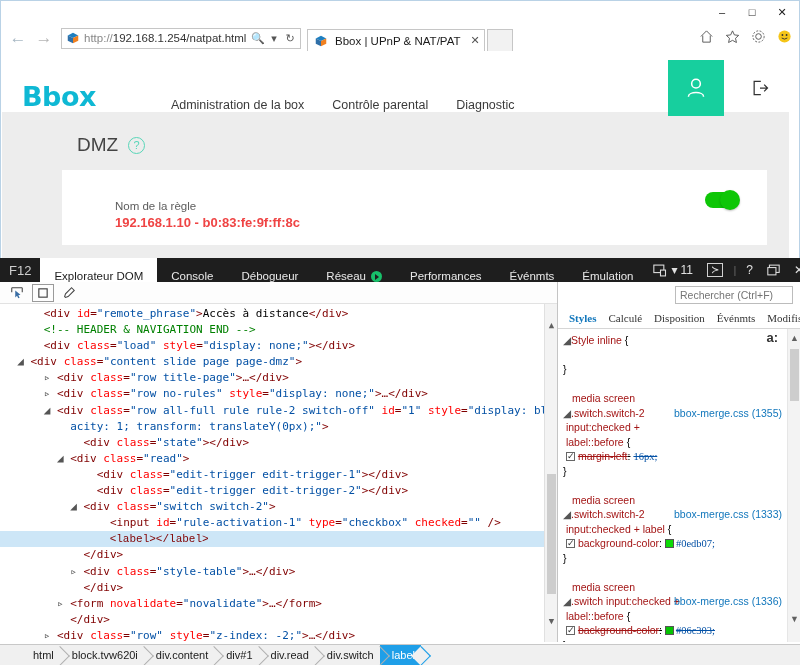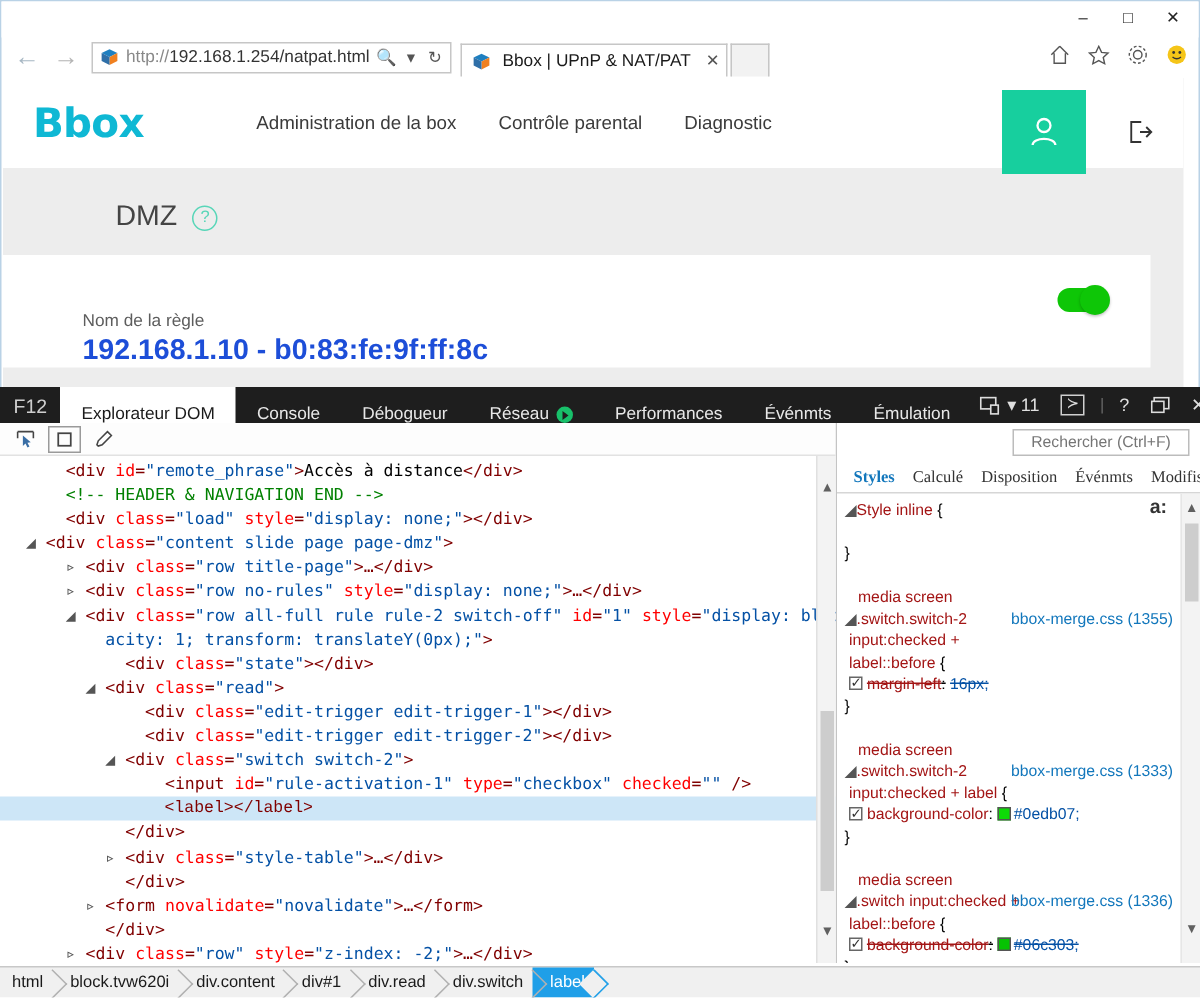--- a/index.html
+++ b/index.html
@@ -68,21 +68,21 @@
     position: absolute; right: 6px; top: 2px; display: flex; gap: 8px; align-items: center;
   }
   .tb-icon { width: 18px; height: 18px; display: flex; align-items: center; justify-content: center; color: #444; }
 
   
   .page {
     position: absolute; left: 1px; top: 51px; width: 787px; height: 206px;
     background: #ededed; overflow: hidden;
   }
   .bbox-header {
-    height: 60px; background: #ffffff; display: flex; align-items: center;
+    height: 60px; background: #ffffff; display: flex; align-items: flex-end;
     position: relative;
   }
   .bbox-logo {
     font-size: 27px; color: #0fb8d4; font-weight: bold; letter-spacing: -0.5px;
     margin-left: 20px; font-family: "DejaVu Sans", sans-serif;
   }
   .bbox-nav { display: flex; gap: 28px; margin-left: 75px; }
   .bbox-nav a { font-size: 12.5px; color: #3b3b3b; text-decoration: none; }
   .user-btn {
     position: absolute; right: 65px; top: 8px; width: 56px; height: 56px;
@@ -97,27 +97,27 @@
     display: flex; align-items: center; gap: 10px;
     padding: 22px 0 14px 75px;
   }
   .dmz-title h1 { font-size: 19px; font-weight: normal; color: #444; }
   .help-circle {
     width: 17px; height: 17px; border-radius: 50%; border: 1px solid #58d6b8;
     color: #58d6b8; font-size: 11px; display: flex; align-items: center; justify-content: center;
   }
 
   .rule-card {
-    margin-right: 22px; height: 75px; background: #fff;
-    display: flex; align-items: flex-end; position: relative;
+    margin-left: 60px; margin-right: 22px; height: 75px; background: #fff;
+    display: flex; align-items: center; position: relative;
   }
   .rule-strip { width: 25px; background: #00b3dd; flex: none; }
   .rule-body { flex: 1; padding: 14px 0 0 28px; }
   .rule-label { font-size: 11.5px; color: #5d5d5d; margin-bottom: 3px; }
-  .rule-value { font-size: 19px; color: #1d4ed8; font-weight: bold; }
+  .rule-value { font-size: 13px; color: #ef4444; font-weight: bold; }
   .rule-toggle {
     position: absolute; right: 28px; top: 22px;
     width: 34px; height: 16px; border-radius: 8px; background: #0ec607;
   }
   .rule-toggle .knob {
     position: absolute; right: -1px; top: -2px; width: 20px; height: 20px;
     border-radius: 50%; background: #0ec607; box-shadow: 0 1px 2px rgba(0,0,0,.25);
   }
 
   
@@ -203,38 +203,37 @@
   
   .css-panel { width: 242px; display: flex; flex-direction: column; background: #fff; }
   .css-search-row {
     height: 26px; display: flex; align-items: center; justify-content: flex-end;
     padding-right: 7px;
   }
   .css-search {
     width: 118px; height: 18px; border: 1px solid #bcbcbc; background: #fff;
     font-size: 10.5px; color: #777; padding: 0 4px; line-height: 16px;
     font-family: "Liberation Sans", sans-serif;
-    text-align: center;
   }
   .css-tabs {
     display: flex; gap: 0; border-bottom: 1px solid #d6d6d6; height: 21px;
     align-items: center; padding-left: 5px;
   }
   .css-tab { font-size: 11px; color: #333; padding: 0 6px; white-space: nowrap; font-family: Liberation Serif, serif; }
   .css-tab.active { color: #1277bc; font-weight: bold; }
   .css-rules {
     flex: 1; position: relative; overflow: hidden;
     font-family: "Liberation Sans", sans-serif; font-size: 10.5px; line-height: 14.5px;
     padding: 4px 0 0 5px;
   }
   .css-line { white-space: nowrap; height: 14.5px; }
   .sel-name { color: #a31515; }
   .media { color: #a31515; padding-left: 9px; }
   .prop { color: #a31515; }
-  .val { color: #0451a5; }
+  .val { color: #0451a5; font-family: Liberation Serif, serif; }
   .brace { color: #000; }
   .strike { text-decoration: line-through; }
   .src-link {
     color: #1277bc; position: absolute; right: 18px;
   }
   .cb {
     display: inline-block; width: 9px; height: 9px; border: 1px solid #666;
     margin-right: 3px; position: relative; top: 1px; background: #fff;
   }
   .cb::after {
@@ -258,21 +257,21 @@
     position: absolute; left: 2px; top: 20px; width: 9px; height: 52px; background: #cdcdcd;
   }
   .a-colon {
     position: absolute; right: 22px; top: 2px; font-size: 13px; color: #333; font-weight: bold;
   }
 
   
   .breadcrumb {
     position: absolute; left: 0; bottom: 0; width: 800px; height: 21px;
     background: #f0f0f0; border-top: 1px solid #c8c8c8;
-    display: flex; align-items: stretch; font-size: 11px;
+    display: flex; align-items: stretch; font-size: 11px; padding-left: 25px;
   }
   .crumb {
     display: flex; align-items: center; padding: 0 6px 0 12px; color: #1a1a1a;
     position: relative; white-space: nowrap;
   }
   .crumb::after {
     content: ""; position: absolute; right: -7px; top: 4px; width: 13px; height: 13px;
     border-top: 1px solid #b0b0b0; border-right: 1px solid #b0b0b0;
     transform: rotate(45deg); z-index: 1;
   }

